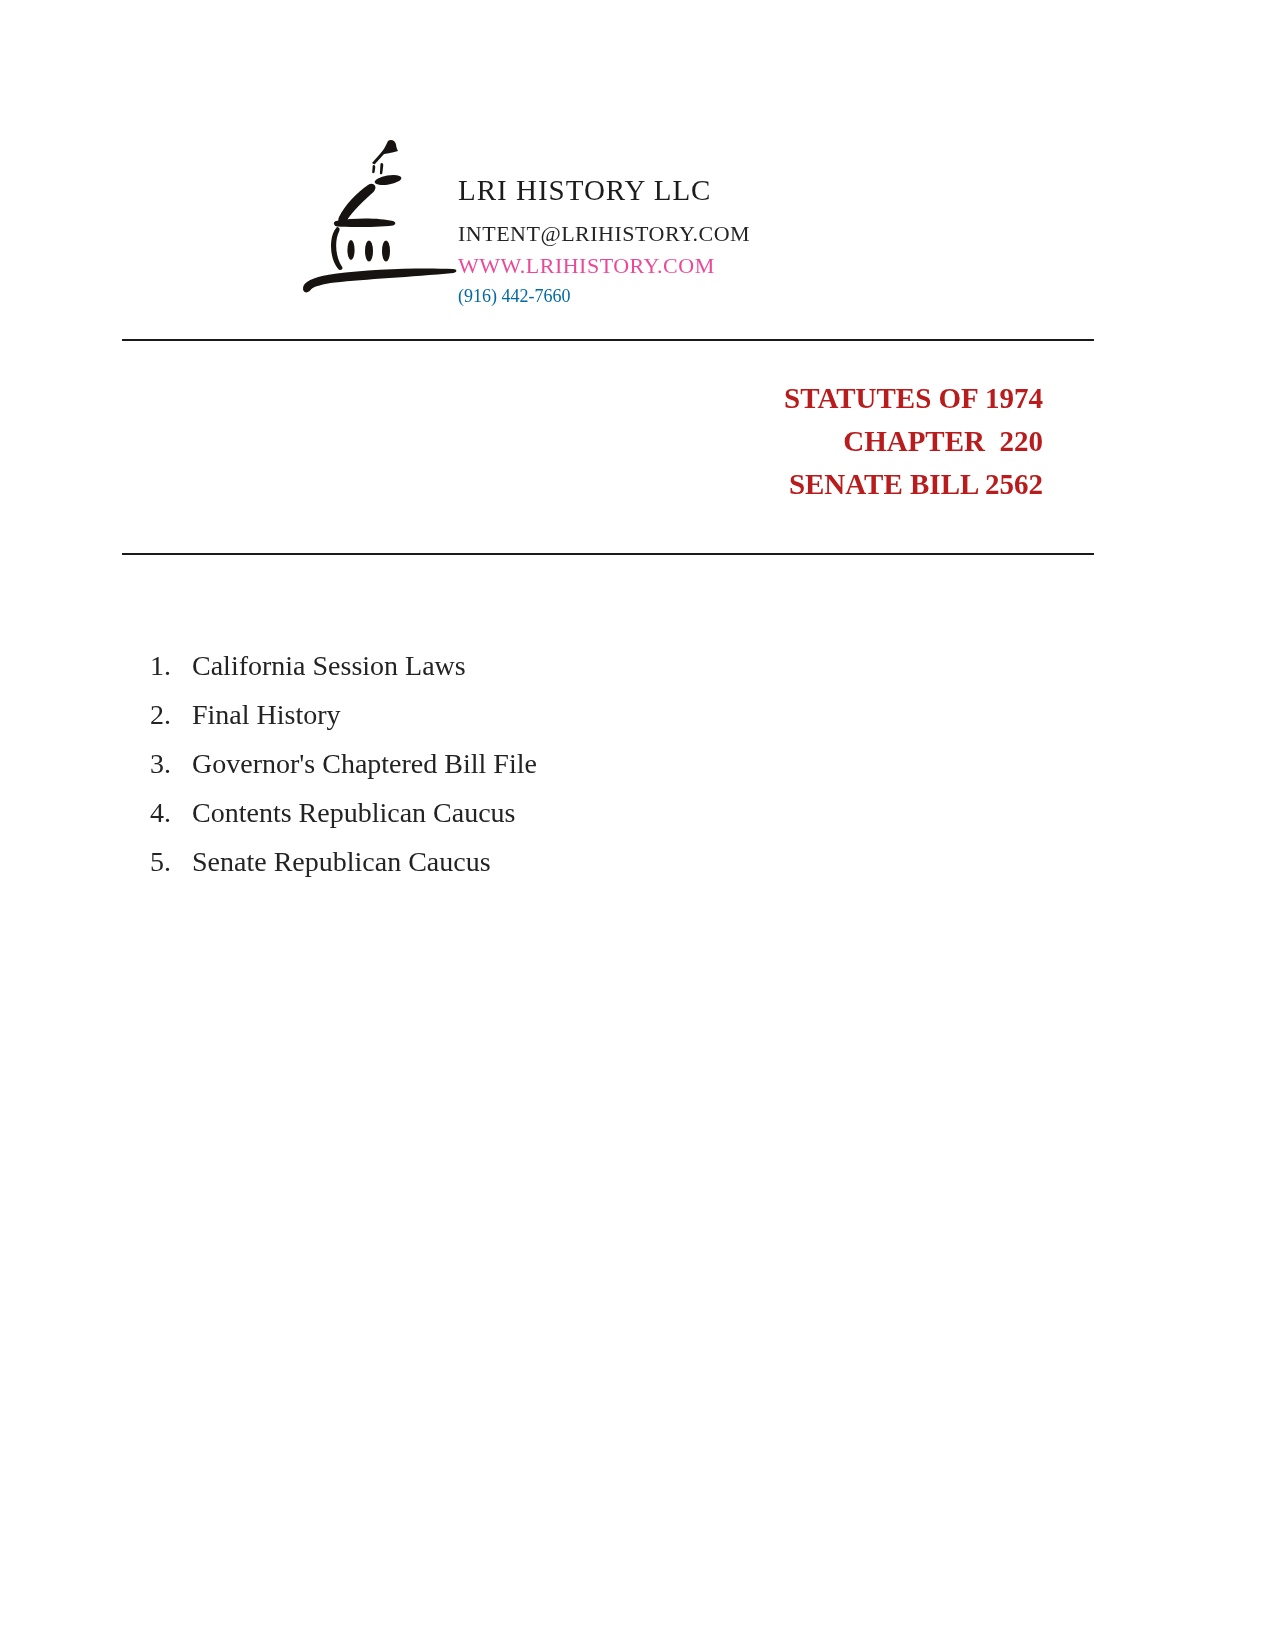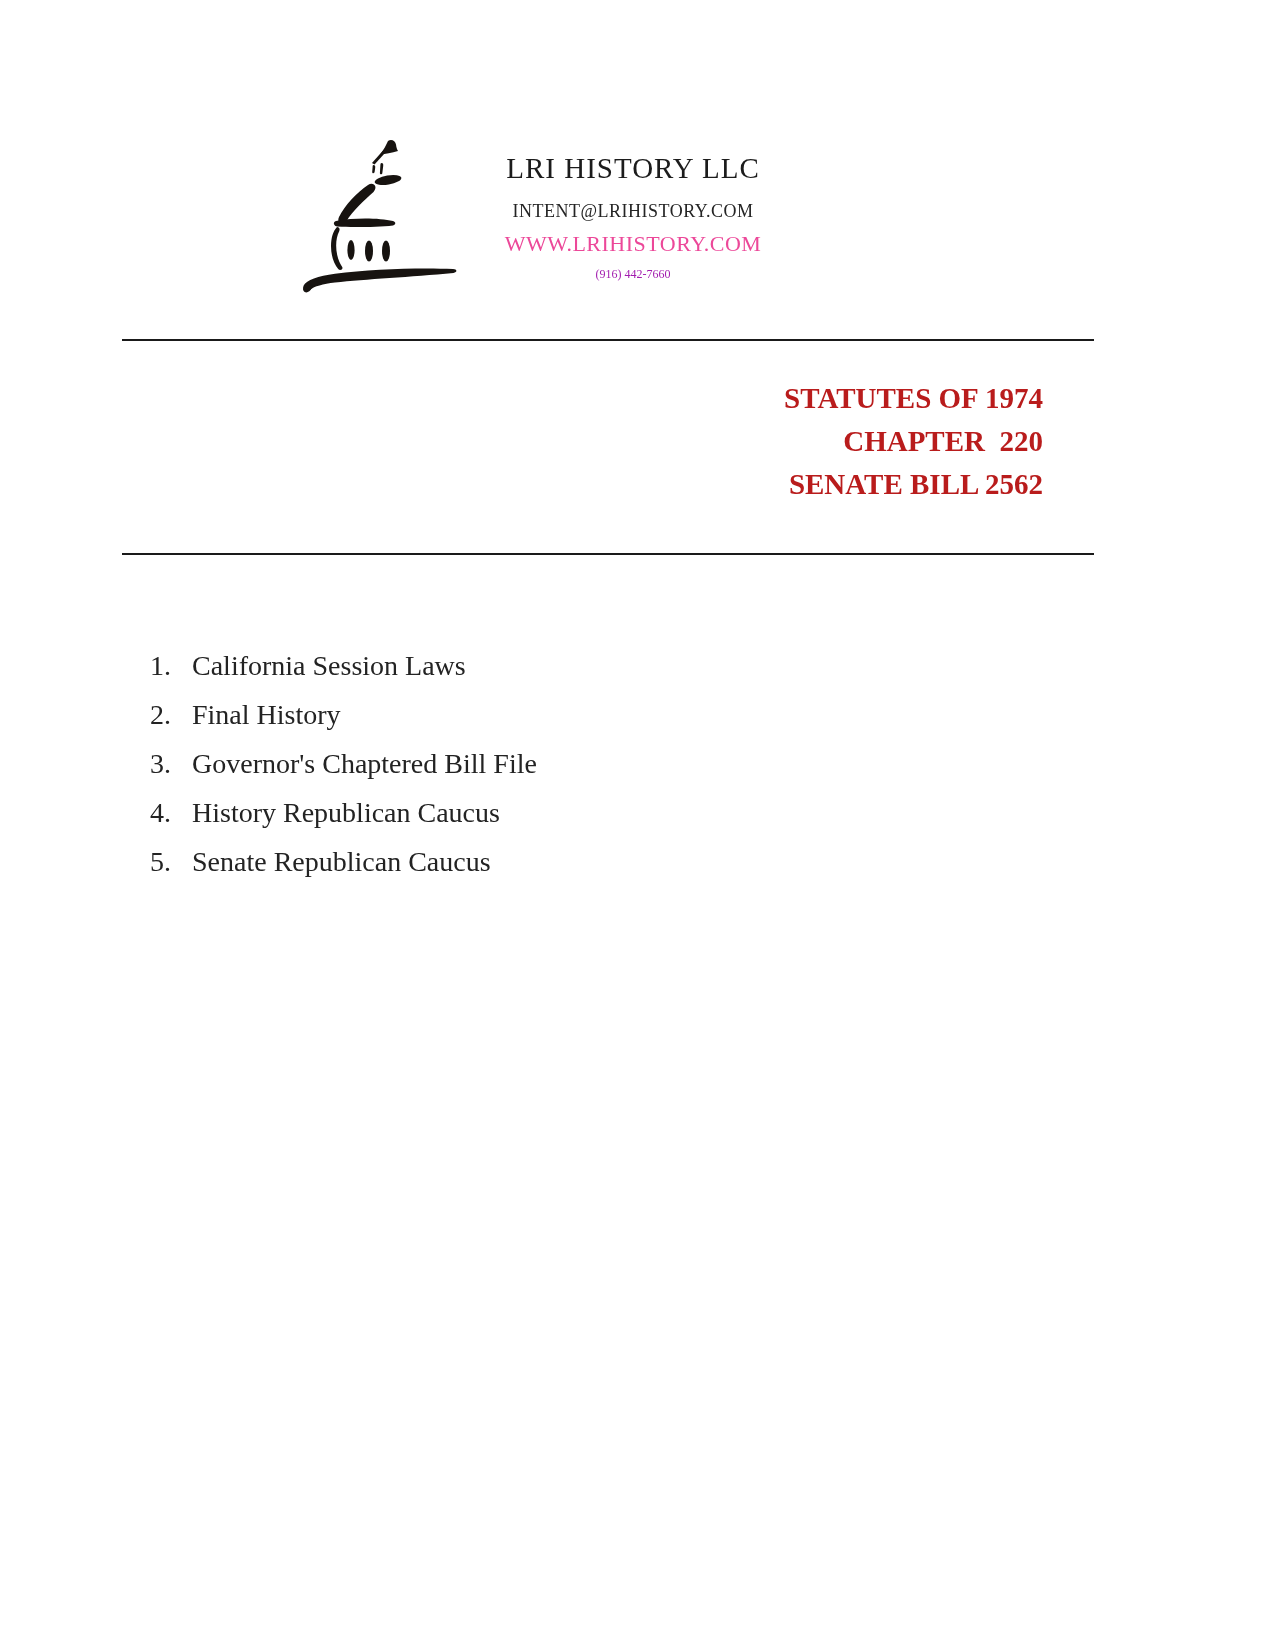--- a/index.html
+++ b/index.html
@@ -19,52 +19,52 @@
   .logo {
     position: absolute;
     left: 293px;
     top: 128px;
     width: 170px;
     height: 170px;
   }
   .contact-block {
     position: absolute;
     left: 458px;
-    top: 152px;
+    top: 174px;
     width: 350px;
-    text-align: center;
+    text-align: left;
   }
   .company-name {
     font-size: 29px;
     line-height: 33px;
     letter-spacing: 1px;
     color: #1c1c1c;
     white-space: nowrap;
   }
   .contact-email {
     margin-top: 16px;
-    font-size: 18px;
+    font-size: 22px;
     line-height: 21px;
     letter-spacing: 0.5px;
     color: #242424;
     white-space: nowrap;
   }
   .contact-web {
     margin-top: 11px;
     font-size: 22px;
     line-height: 21px;
     letter-spacing: 0.5px;
     color: #ec4899;
     white-space: nowrap;
   }
   .contact-phone {
     margin-top: 10px;
-    font-size: 12px;
+    font-size: 18px;
     line-height: 21px;
-    color: #a21caf;
+    color: #0369a1;
     white-space: nowrap;
   }
 
   
   .rule {
     position: absolute;
     left: 122px;
     width: 972px;
     height: 2px;
     background: #1a1a1a;
@@ -175,21 +175,21 @@
     <div class="toc-item">
       <span class="toc-num">2.</span>
       <span class="toc-label">Final History</span>
     </div>
     <div class="toc-item">
       <span class="toc-num">3.</span>
       <span class="toc-label">Governor's Chaptered Bill File</span>
     </div>
     <div class="toc-item">
       <span class="toc-num">4.</span>
-      <span class="toc-label">History Republican Caucus</span>
+      <span class="toc-label">Contents Republican Caucus</span>
     </div>
     <div class="toc-item">
       <span class="toc-num">5.</span>
       <span class="toc-label">Senate Republican Caucus</span>
     </div>
   </div>
 
 </div>
 
 </body></html>

